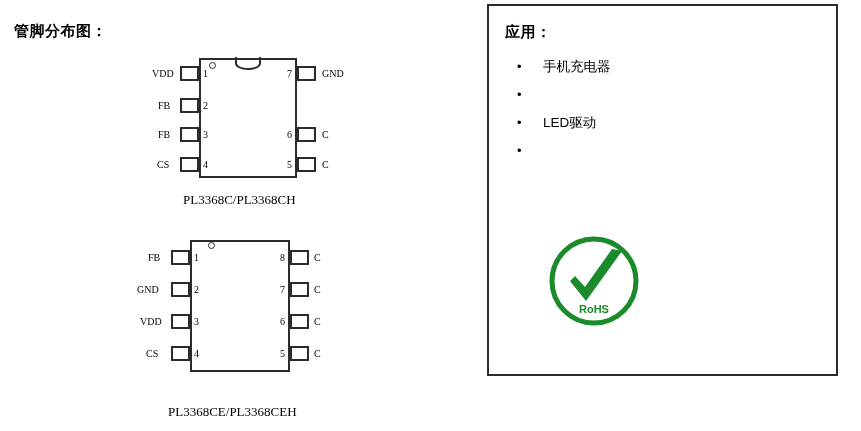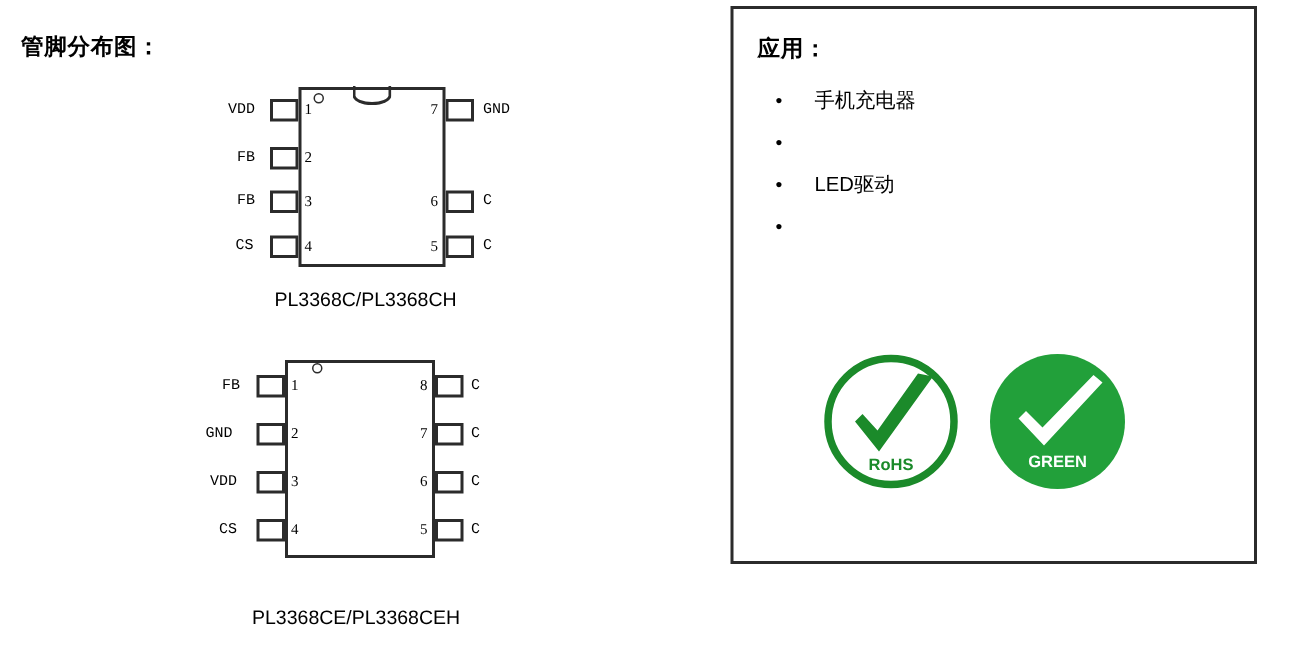--- a/index.html
+++ b/index.html
@@ -47,28 +47,28 @@
     background: #ffffff;
   }
   .pin-num {
     position: absolute;
     font-family: "Liberation Serif", serif;
     font-size: 10px;
     color: #000;
   }
   .pin-label {
     position: absolute;
-    font-family: Liberation Mono, monospace;
+    font-family: Liberation Serif, serif;
     font-size: 10px;
     color: #000;
     white-space: nowrap;
   }
   .pkg-caption {
     position: absolute;
-    font-family: Liberation Sans, sans-serif;
+    font-family: Liberation Serif, serif;
     font-size: 13px;
     white-space: nowrap;
   }
   .notch-dot {
     position: absolute;
     width: 7px; height: 7px;
     border: 1px solid #2b2b2b;
     border-radius: 50%;
     box-sizing: border-box;
     background: #fff;
@@ -241,20 +241,13 @@
   </div>
 
   <div id="rohs-logo" class="logo-wrap">
     <svg width="92" height="92" viewBox="0 0 92 92" xmlns="http://www.w3.org/2000/svg">
       <circle cx="46" cy="46" r="42" fill="#ffffff" stroke="#1b8a2a" stroke-width="5"></circle>
       <path d="M22 46 L38 66 L74 16 L64 14 L37 52 L27 41 Z" fill="#1b8a2a"></path>
       <text x="46" y="78" font-family="Liberation Sans, sans-serif" font-size="11" font-weight="bold" fill="#1b8a2a" text-anchor="middle">RoHS</text>
     </svg>
   </div>
 
-  <div id="green-logo" class="logo-wrap">
-    <svg width="92" height="92" viewBox="0 0 92 92" xmlns="http://www.w3.org/2000/svg">
-      <circle cx="46" cy="46" r="45" fill="#22a03a"></circle>
-      <path d="M20 44 L37 62 L76 20 L70 15 L36 50 L25 39 Z" fill="#ffffff"></path>
-      <text x="46" y="76" font-family="Liberation Sans, sans-serif" font-size="11" font-weight="bold" fill="#ffffff" text-anchor="middle">GREEN</text>
-    </svg>
-  </div>
 </div>
 
 </body></html>

